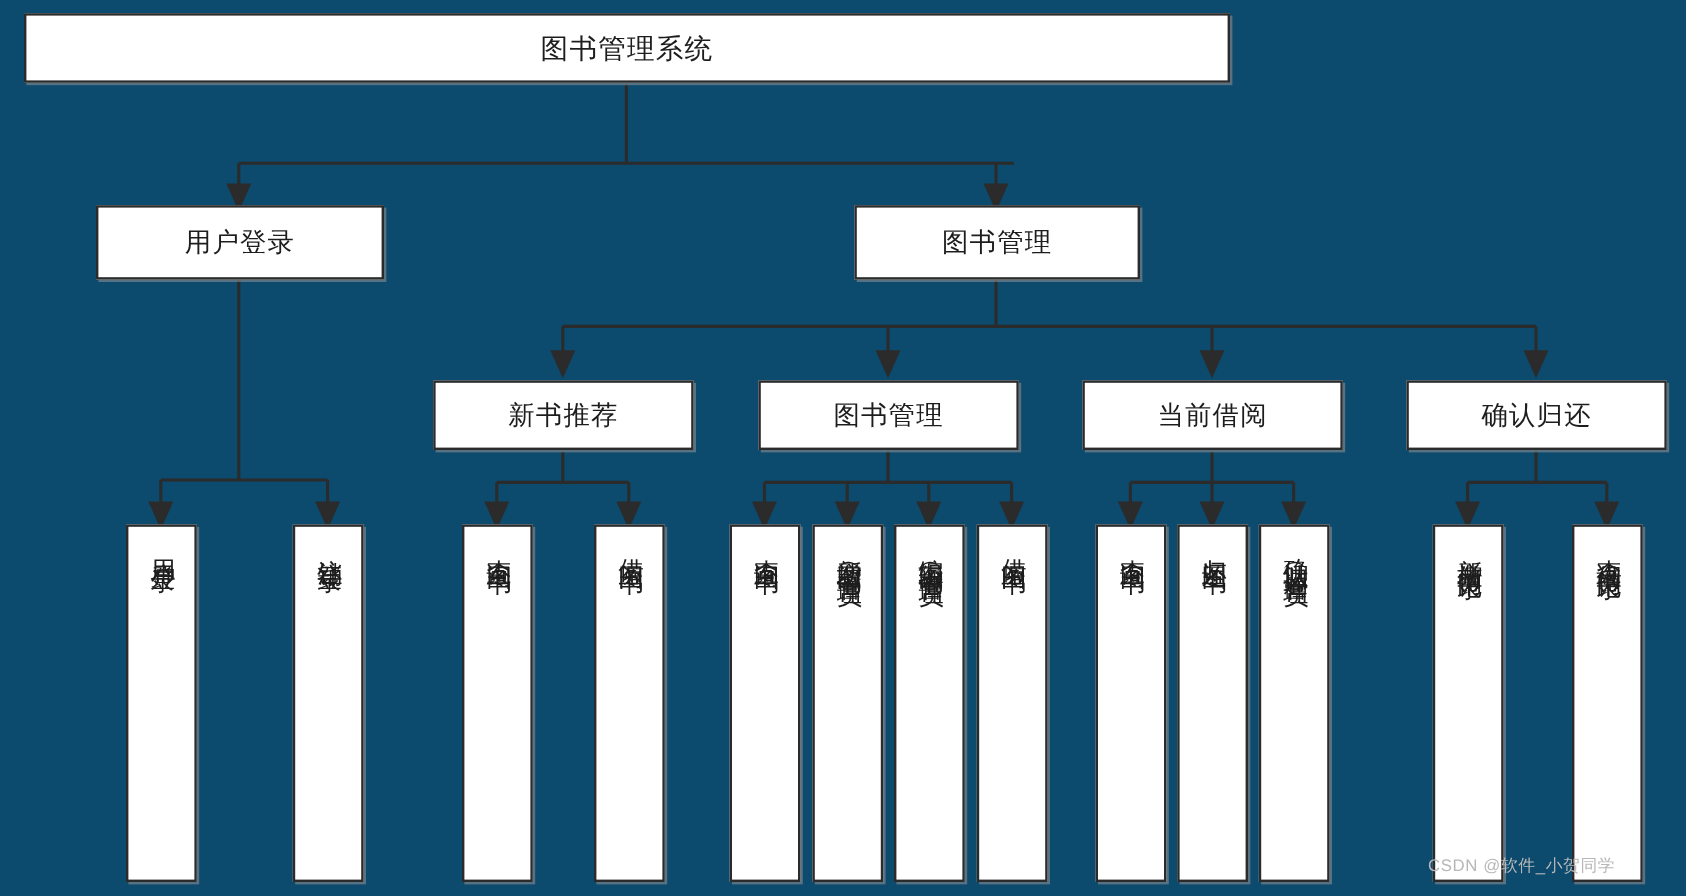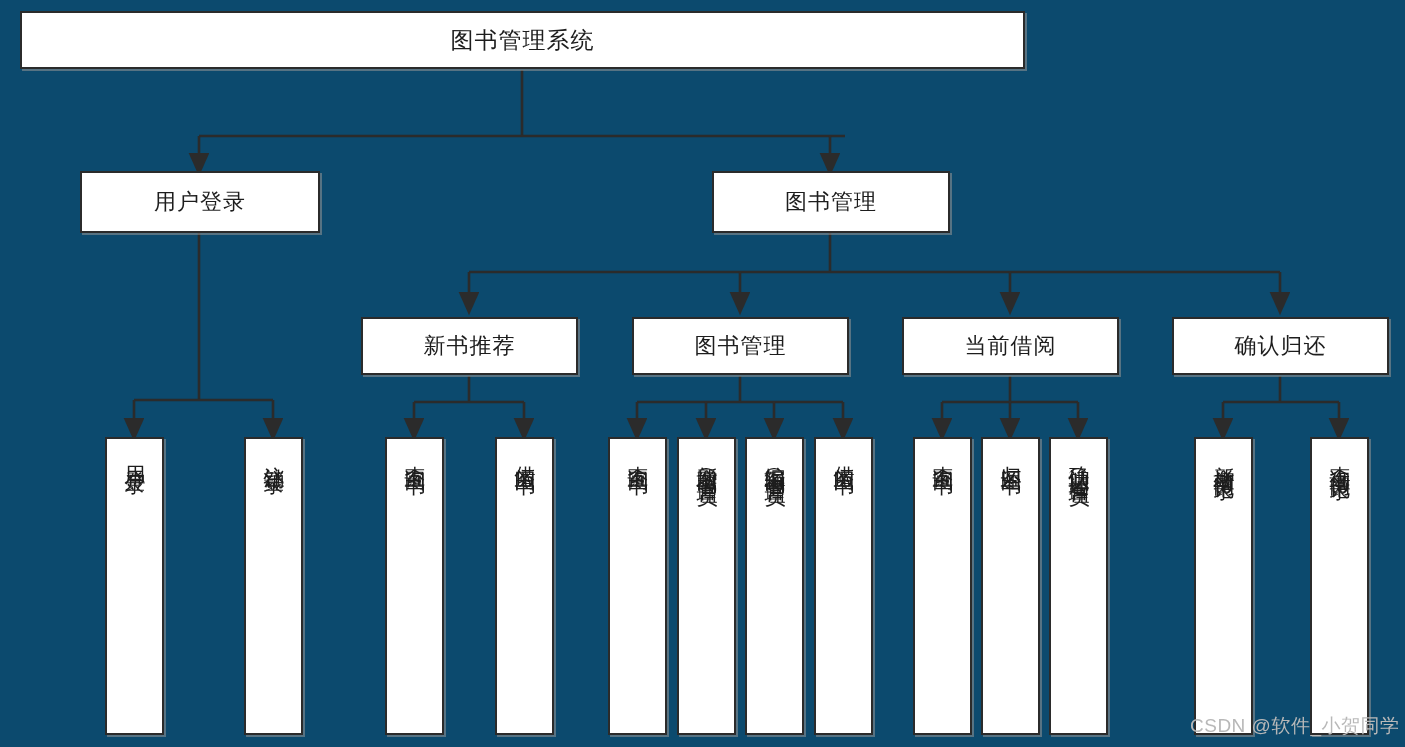--- a/index.html
+++ b/index.html
@@ -56,21 +56,21 @@
     font-size: 21px;
     line-height: 1.18;
     letter-spacing: 3px;
     white-space: normal;
     max-height: 278px;
   }
   .leaf-tall .node-label { max-height: 286px; }
   .watermark {
     position: absolute;
     color: #b8b8b8;
-    font-size: 19px;
+    font-size: 14px;
     letter-spacing: 0.5px;
     white-space: nowrap;
     pointer-events: none;
   }
 </style>
 </head>
 <body>
 
 <div id="diagram-root">
 

